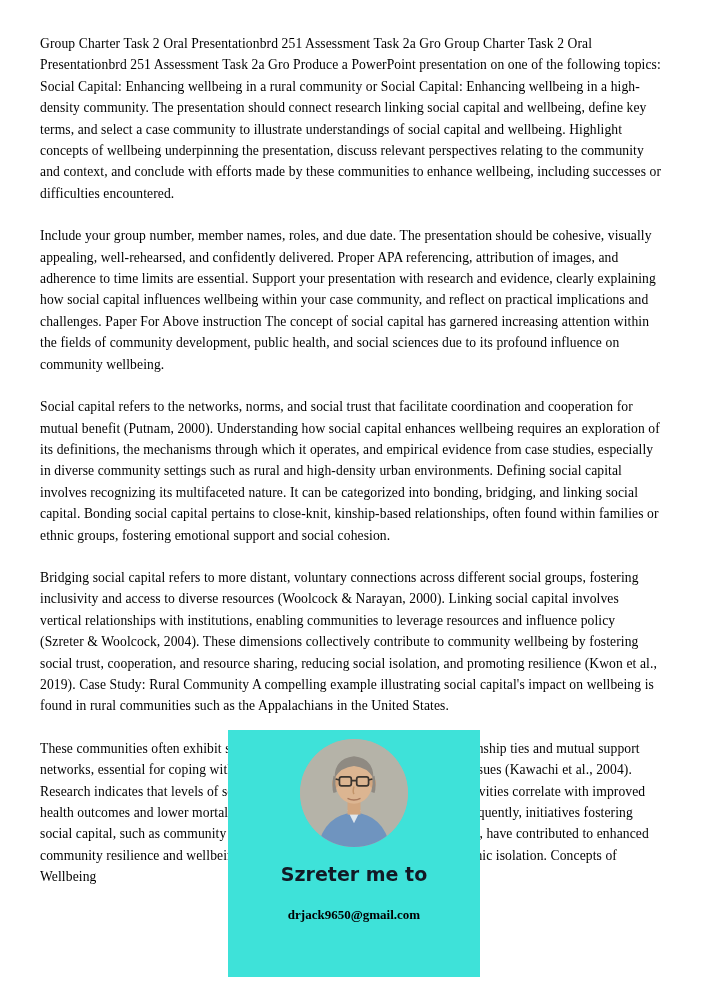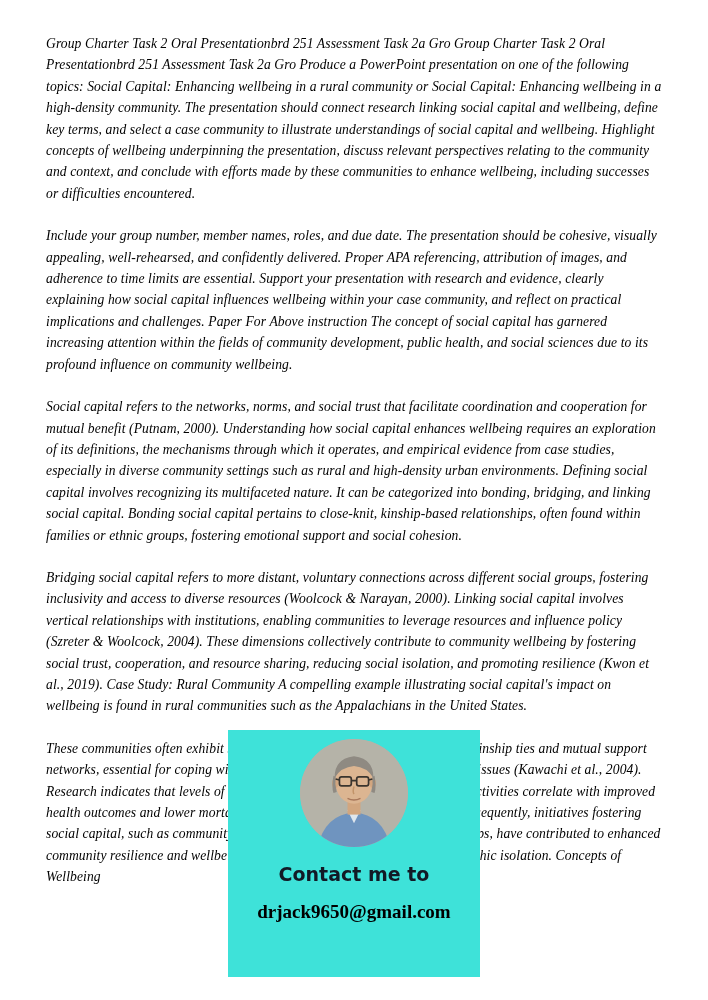--- a/index.html
+++ b/index.html
@@ -11,23 +11,22 @@
     position: relative;
     width: 708px;
     height: 1000px;
     background: #ffffff;
     overflow: hidden;
     font-family: "Liberation Serif", serif;
   }
   .content {
     position: absolute;
     top: 33px;
-    left: 46px;
+    left: 40px;
     right: 46px;
-    font-style: italic;
   }
   .para {
     margin: 0 0 21px 0;
     font-size: 13.6px;
     line-height: 21.4px;
     color: #000000;
     text-align: left;
     letter-spacing: 0.1px;
   }
   .overlay-card {
@@ -55,24 +54,24 @@
   .contact-lines {
     margin-top: 14px;
     text-align: center;
     font-family: "DejaVu Sans", "Liberation Sans", sans-serif;
     font-weight: 700;
     font-size: 19px;
     line-height: 26px;
     color: #121a26;
   }
   .email {
-    margin-top: 14px;
+    margin-top: 20px;
     font-family: "Liberation Serif", serif;
     font-weight: 700;
-    font-size: 19px;
+    font-size: 13px;
     color: #000000;
     text-align: center;
   }
 </style>
 </head>
 <body>
 
 <div class="page">
 
   <div class="content">
@@ -106,18 +105,18 @@
         <rect x="52.5" y="35" width="11" height="8.5" rx="2" fill="none" stroke="#3a342e" stroke-width="1.6"></rect>
         <line x1="47.5" y1="38.5" x2="52.5" y2="38.5" stroke="#3a342e" stroke-width="1.6"></line>
         <line x1="36.5" y1="38" x2="33" y2="37" stroke="#3a342e" stroke-width="1.4"></line>
         <line x1="63.5" y1="38" x2="67" y2="37" stroke="#3a342e" stroke-width="1.4"></line>
 
         <path d="M50 44 Q 48.5 49 50 51" stroke="#c29469" stroke-width="1.4" fill="none"></path>
         <path d="M44 55 Q 50 58 56 55" stroke="#a8775a" stroke-width="1.4" fill="none"></path>
       </svg>
     </div>
     <div class="contact-lines">
-      <div>Contact me to</div>
+      <div>Szreter me to</div>
     </div>
     <div class="email">drjack9650@gmail.com</div>
   </div>
 
 </div>
 
 </body></html>

